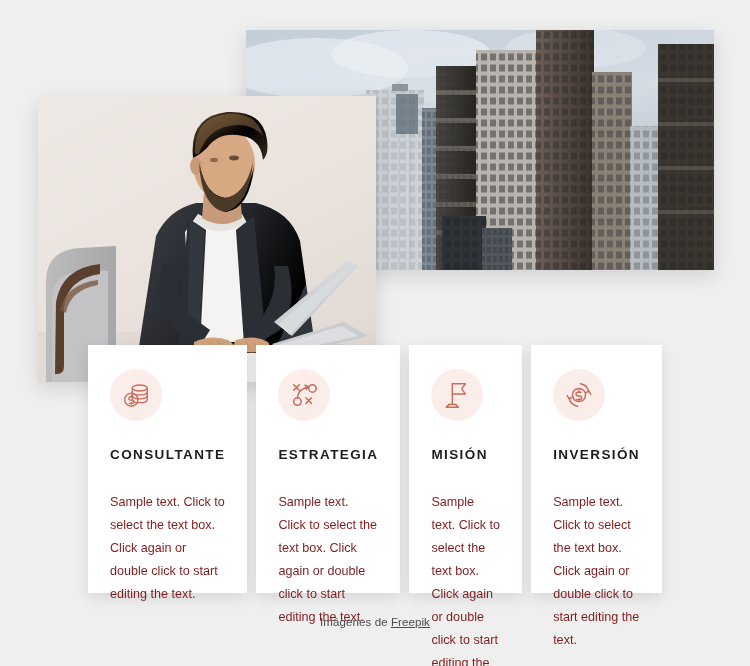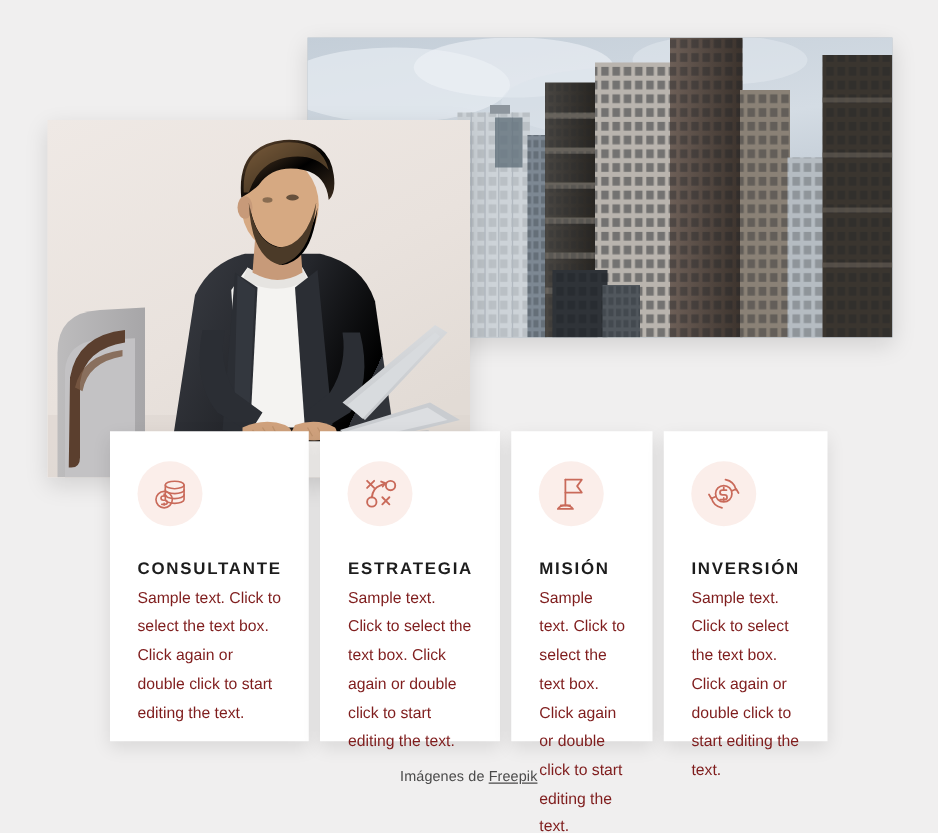--- a/index.html
+++ b/index.html
@@ -76,21 +76,21 @@
     justify-content: center;
     margin-bottom: 26px;
     flex: 0 0 auto;
   }
   .icon-circle svg { display: block; }
   .card-title {
     font-size: 13.5px;
     font-weight: bold;
     letter-spacing: 1.4px;
     color: #1d1d1d;
-    margin: 0 0 4px 0;
+    margin: 0 0 28px 0;
     line-height: 1.2;
   }
   .card-body {
     font-size: 12.6px;
     line-height: 1.82;
     color: #7f1d1d;
     margin: 0;
   }
 
   

